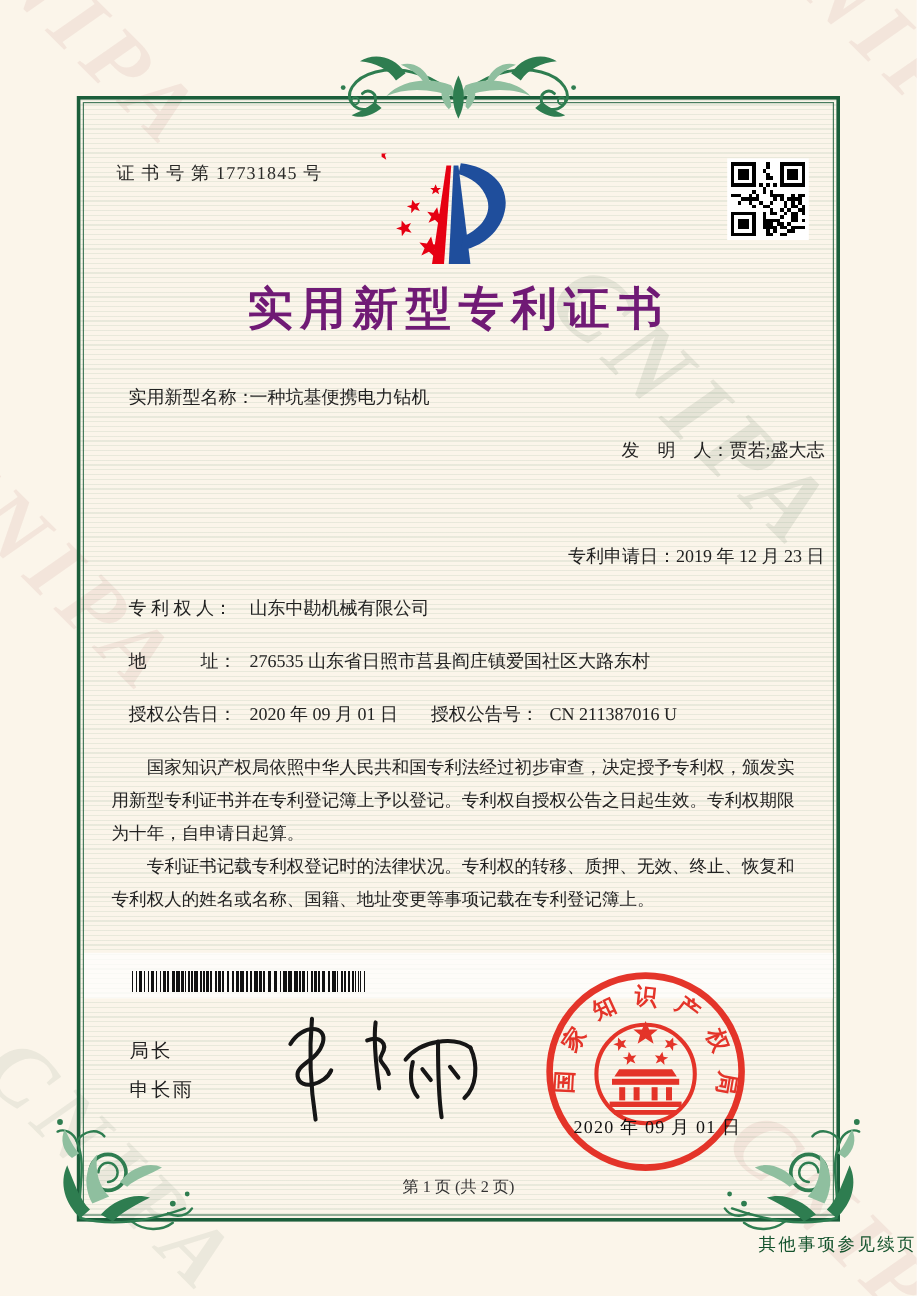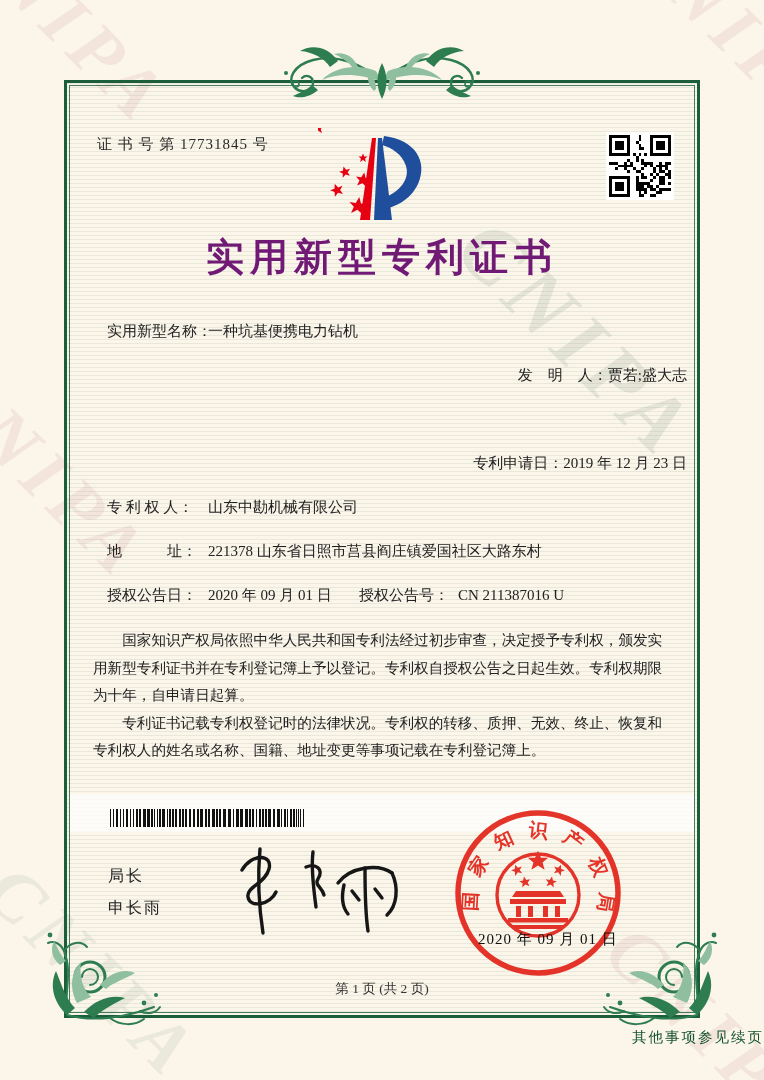--- a/index.html
+++ b/index.html
@@ -346,21 +346,21 @@
   <div class="frow abs" style="top:366px;text-align:right;">
     <span class="flabel">发　明　人：</span><span class="fval">贾若;盛大志</span>
   </div>
   <div class="frow abs" style="top:454px;text-align:right;">
     <span class="flabel">专利申请日：</span><span class="fval">2019 年 12 月 23 日</span>
   </div>
   <div class="frow abs" style="top:498px;">
     <span class="flabel">专 利 权 人：</span><span class="fval">山东中勘机械有限公司</span>
   </div>
   <div class="frow abs" style="top:542px;">
-    <span class="flabel">地　　　址：</span><span class="fval">221378 山东省日照市莒县阎庄镇爱国社区大路东村</span>
+    <span class="flabel">地　　　址：</span><span class="fval">276535 山东省日照市莒县阎庄镇爱国社区大路东村</span>
   </div>
   <div class="frow abs" style="top:586px;">
     <span class="flabel">授权公告日：</span><span class="fval w150">2020 年 09 月 01 日</span><span class="flabel2">授权公告号：</span><span class="fval">CN 211387016 U</span>
   </div>
 
   <div class="abs body-text">
     <p>国家知识产权局依照中华人民共和国专利法经过初步审查，决定授予专利权，颁发实用新型专利证书并在专利登记簿上予以登记。专利权自授权公告之日起生效。专利权期限为十年，自申请日起算。</p>
     <p>专利证书记载专利权登记时的法律状况。专利权的转移、质押、无效、终止、恢复和专利权人的姓名或名称、国籍、地址变更等事项记载在专利登记簿上。</p>
   </div>
 

